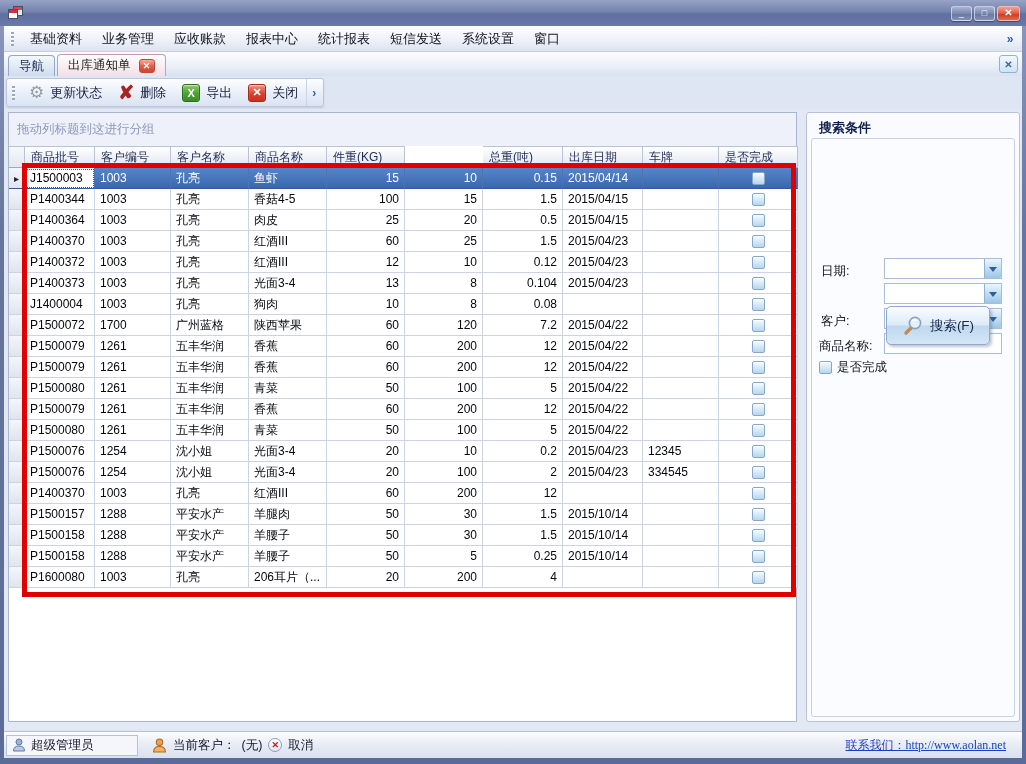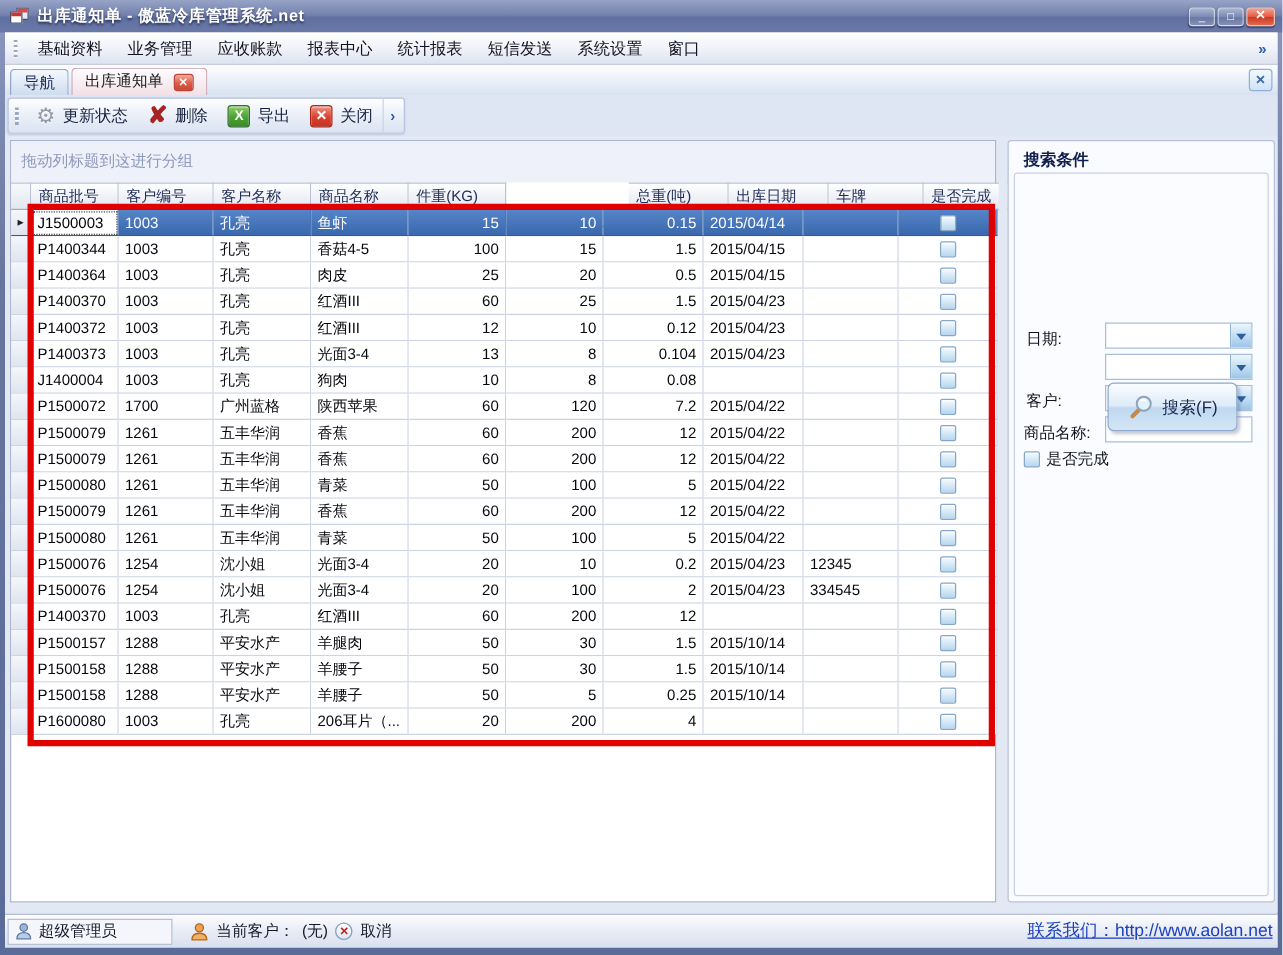--- a/index.html
+++ b/index.html
@@ -116,36 +116,35 @@
     border:1px solid #8fa8cc; display:flex; align-items:center; justify-content:center; gap:6px;
     background:linear-gradient(180deg,#fafdff 0%,#ddeaf8 48%,#bfd8ef 52%,#d4e6f6 100%);
     box-shadow:2px 2px 3px rgba(70,90,130,.35); font-size:13.5px; color:#17264d; }
 
   
   .statusbar { position:absolute; left:0; right:0; bottom:0; height:27px; border-top:1px solid #b6c0d6;
     background:linear-gradient(180deg,#fdfdfe 0%,#e9edf6 45%,#d9e0ee 100%); display:flex; align-items:center; font-size:12.5px; }
   .sb-userbox { margin-left:2px; width:132px; height:21px; border:1px solid #b6c0d6; background:#f4f6fb;
     display:flex; align-items:center; gap:5px; padding:0 5px; color:#15182a; }
   .sb-sec { display:flex; align-items:center; gap:6px; margin-left:14px; color:#15182a; }
-  .sb-link { margin-left:auto; margin-right:4px; color:#1b3fc0; text-decoration:underline; font-size:14px; }
+  .sb-link { margin-left:auto; margin-right:16px; color:#1b3fc0; text-decoration:underline; font-size:12px;font-family:Liberation Serif, serif; }
   .cancel-icon { width:14px; height:14px; border-radius:50%; border:1px solid #8aa0c0;
     background:linear-gradient(180deg,#fff,#dce6f2); color:#c81a1a; font-size:9px; font-weight:bold;
     display:flex; align-items:center; justify-content:center; }
 </style>
 </head>
 <body>
 
 <div id="window">
 
   <div class="titlebar">
     <div class="app-icon">
         <div class="w2"></div>
         <div class="w1"></div>
       </div>
-    <div class="title-text">出库通知单 - 傲蓝冷库管理系统.net</div>
     <div class="win-btns">
       <div class="wbtn">_</div>
       <div class="wbtn">□</div>
       <div class="wbtn close">✕</div>
     </div>
   </div>
 
   <div class="client">
 
     <div class="menubar">
@@ -206,21 +205,21 @@
           <span>拖动列标题到这进行分组</span>
         </div>
         <div class="grid-header" id="grid-header">
             <div class="hcell ind" style="width: 16px; flex: 0 0 16px;"></div>
             <div class="hcell" style="width: 70px; flex: 0 0 70px;">商品批号</div>
             <div class="hcell" style="width: 76px; flex: 0 0 76px;">客户编号</div>
             <div class="hcell" style="width: 78px; flex: 0 0 78px;">客户名称</div>
             <div class="hcell" style="width: 78px; flex: 0 0 78px;">商品名称</div>
             <div class="hcell" style="width: 78px; flex: 0 0 78px;">件重(KG)</div>
             <div class="hcell" style="width: 78px; flex: 0 0 78px; margin-top: 34px;">件数</div>
-            <div class="hcell" style="width: 80px; flex: 0 0 80px; margin-left: 20px;">总重(吨)</div>
+            <div class="hcell" style="width: 80px; flex: 0 0 80px;">总重(吨)</div>
             <div class="hcell" style="width: 80px; flex: 0 0 80px;">出库日期</div>
             <div class="hcell" style="width: 76px; flex: 0 0 76px;">车牌</div>
             <div class="hcell" style="width: 79px; flex: 0 0 79px;">是否完成</div>
           </div>
         <div id="grid-body">
             <div class="grid-row selected">
               <div class="cell ind" style="flex: 0 0 16px; width: 16px;">▸</div>
               <div class="cell focused" style="flex: 0 0 70px; width: 70px;">J1500003</div>
               <div class="cell" style="flex: 0 0 76px; width: 76px;">1003</div>
               <div class="cell" style="flex: 0 0 78px; width: 78px;">孔亮</div>

